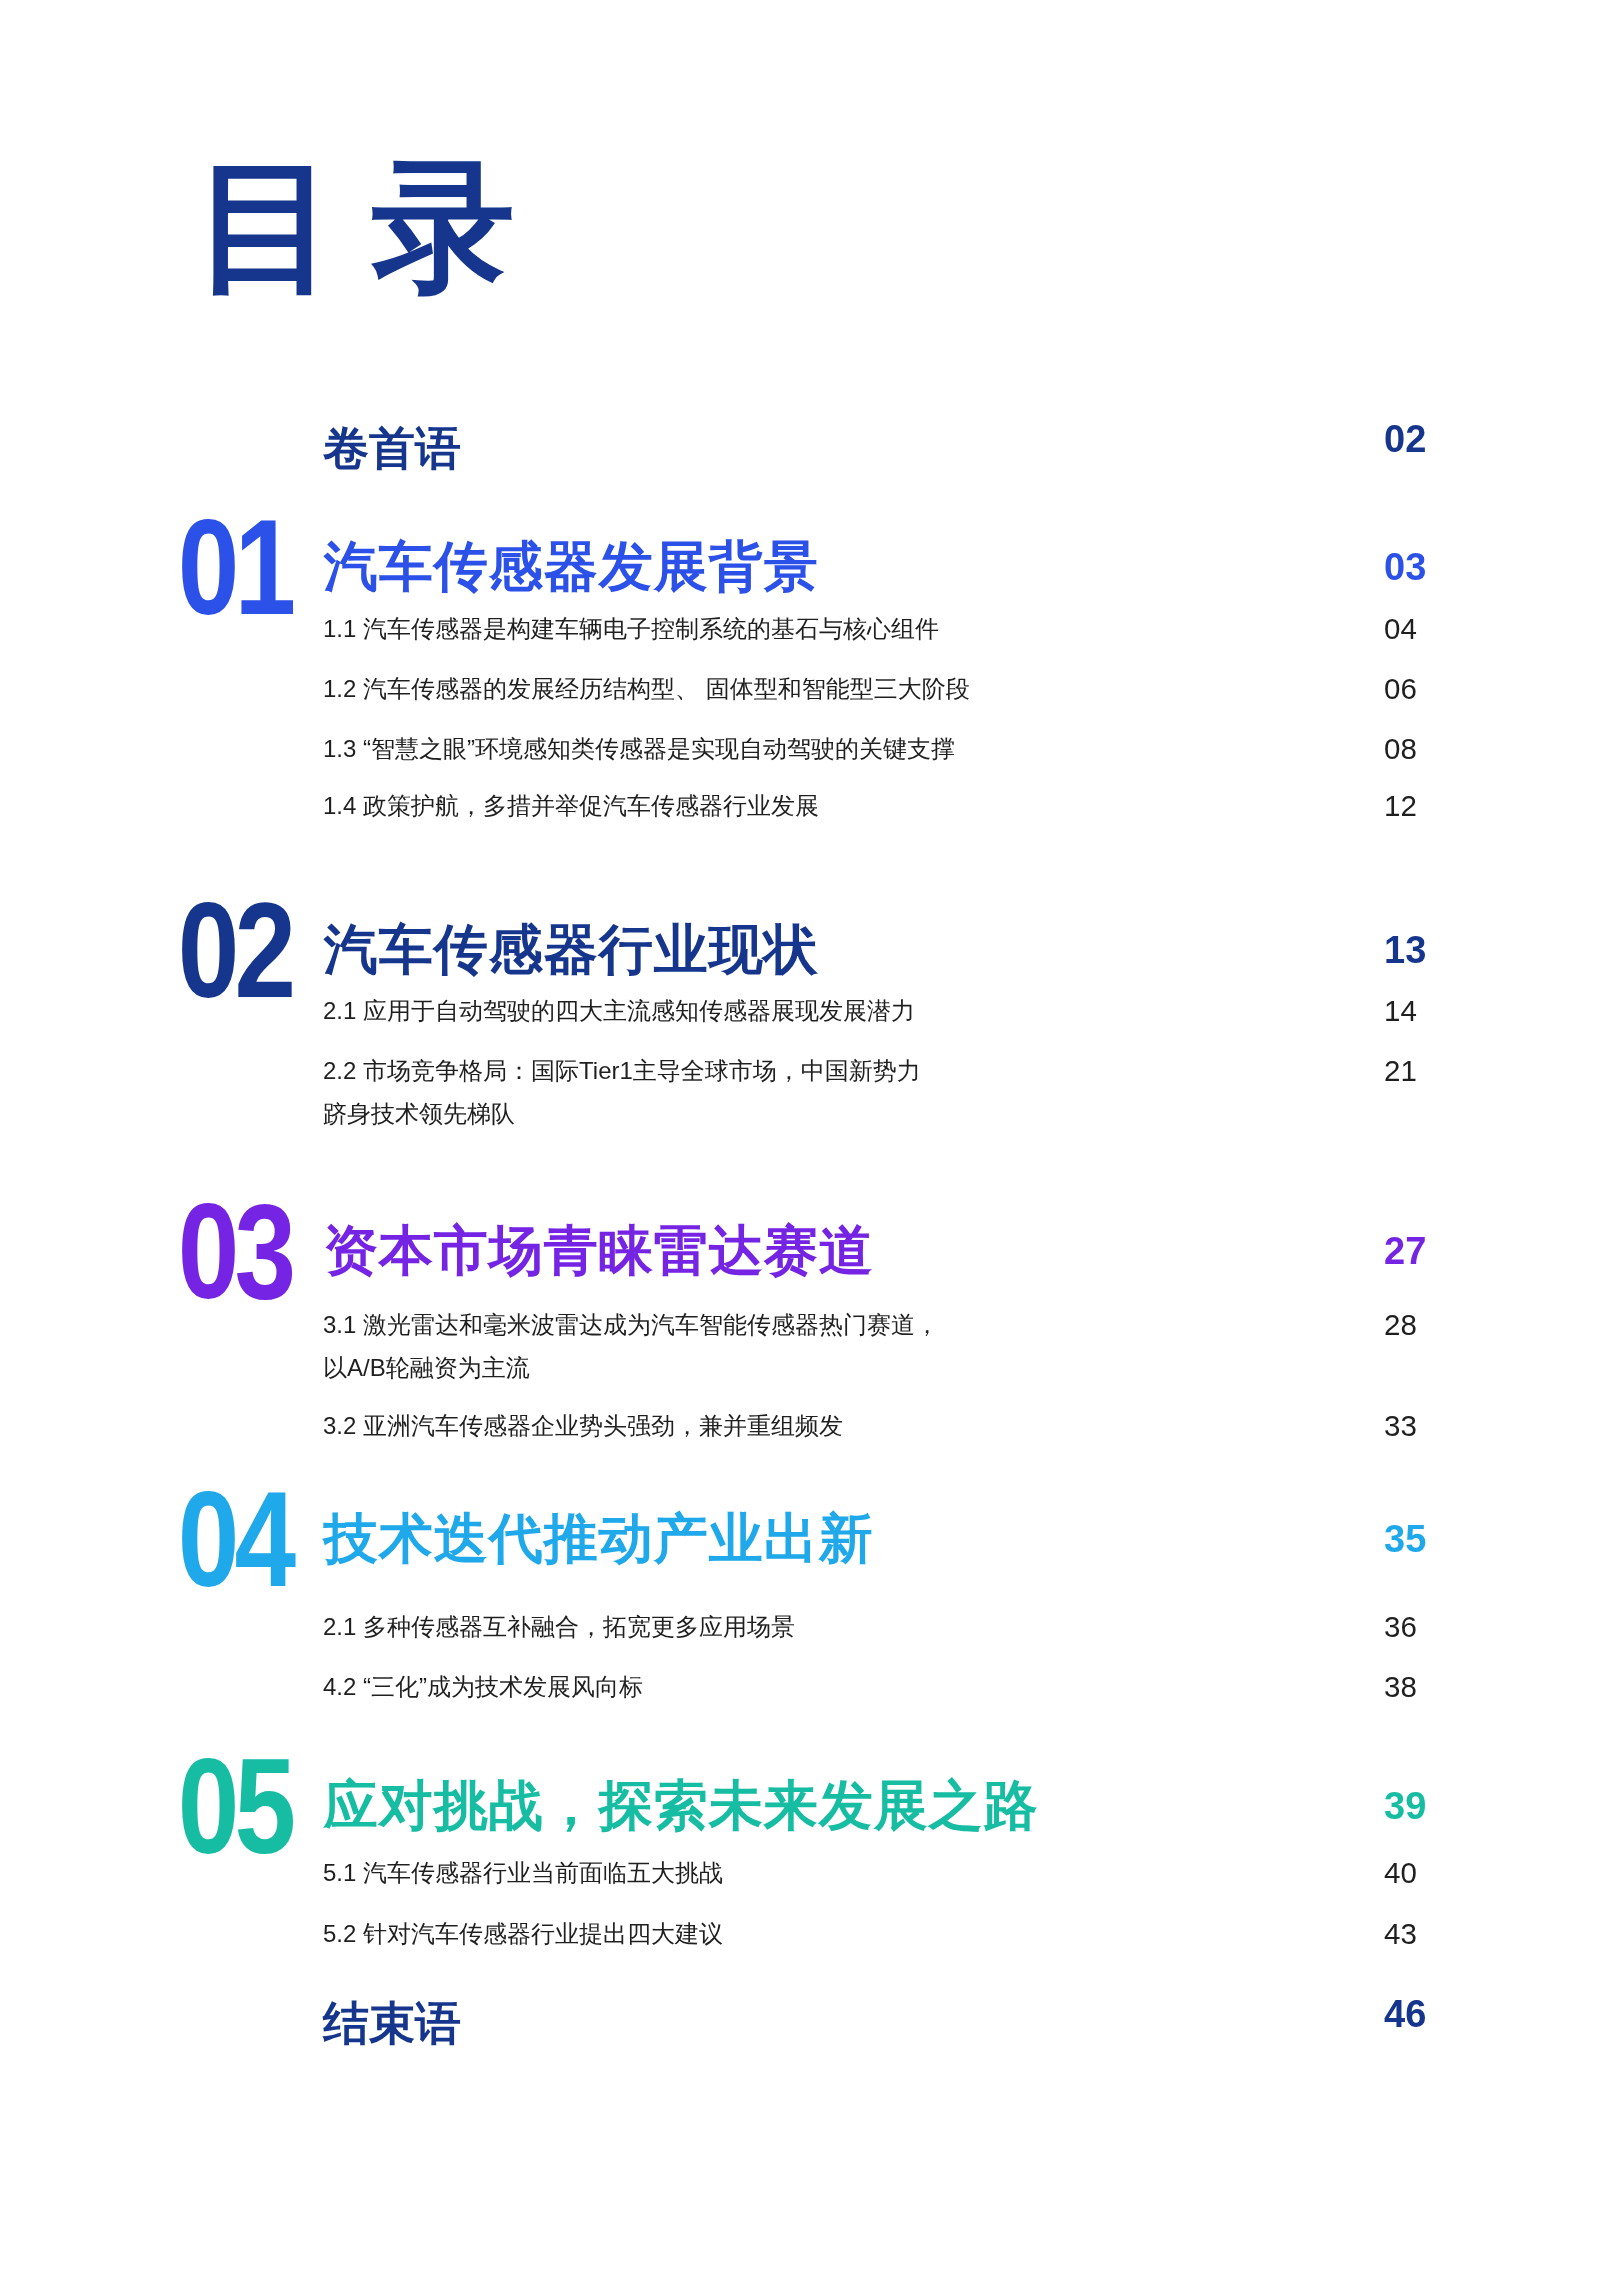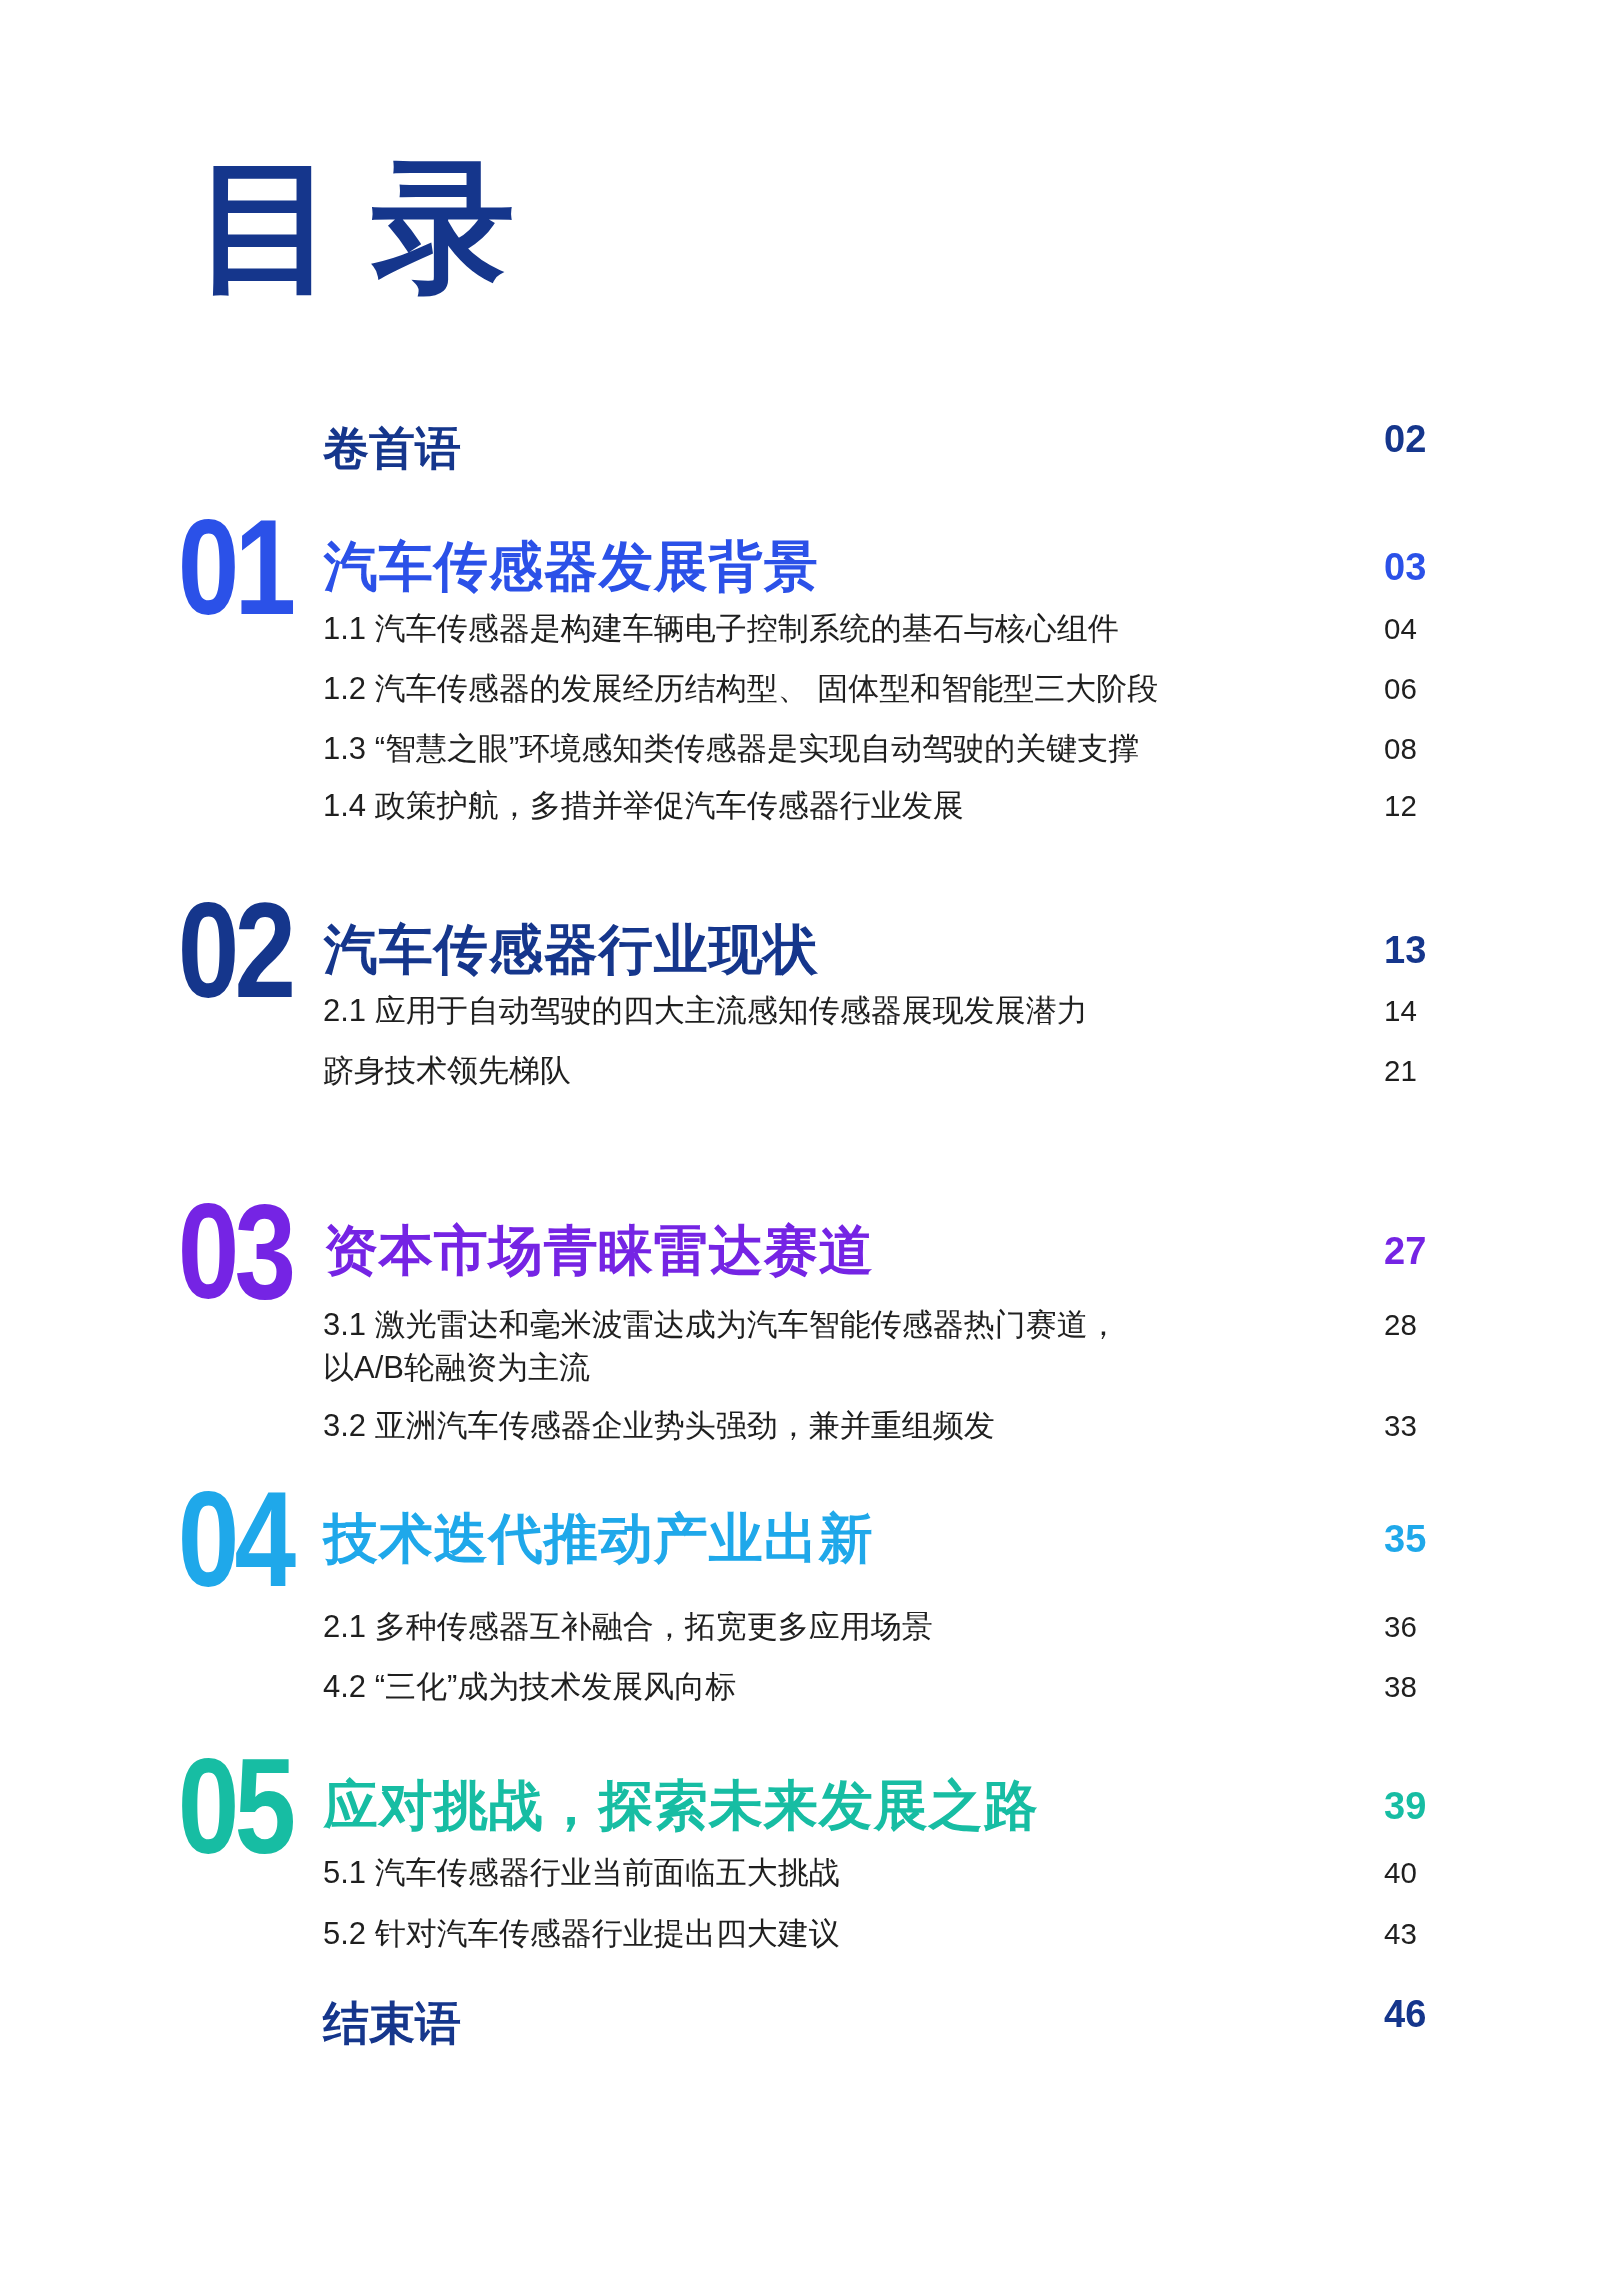--- a/index.html
+++ b/index.html
@@ -35,21 +35,21 @@
     font-size:38px;font-weight:700;
   }
   .sec0 .num,.sec0 .sec-title,.sec0 .sec-page{color:var(--sec0);}
   .sec1 .num,.sec1 .sec-title,.sec1 .sec-page{color:var(--sec1);}
   .sec2 .num,.sec2 .sec-title,.sec2 .sec-page{color:var(--sec2);}
   .sec3 .num,.sec3 .sec-title,.sec3 .sec-page{color:var(--sec3);}
   .sec4 .num,.sec4 .sec-title,.sec4 .sec-page{color:var(--sec4);}
 
   
   .item-row{position:absolute;left:0;width:100%;}
-  .item-text{margin-left:323px;width:1008px;font-size:31px;line-height:43px;color:var(--body);}
+  .item-text{margin-left:323px;width:1008px;font-size:24px;line-height:43px;color:var(--body);}
   .item-page{position:absolute;left:1384px;top:0;font-size:29.5px;line-height:43px;color:var(--body);}
 </style>
 </head>
 <body>
 
 <div class="page">
 
   <div class="toc-title">目录</div>
 
   <div class="row" style="top:418px">
@@ -83,20 +83,21 @@
     <span class="num">02</span>
     <span class="sec-title">汽车传感器行业现状</span>
     <span class="sec-page">13</span>
   </div>
   <div class="item-row" style="top:989px">
     <div class="item-text">2.1 应用于自动驾驶的四大主流感知传感器展现发展潜力</div>
     <span class="item-page">14</span>
   </div>
   <div class="item-row" style="top:1049px">
     <div class="item-text">
+      <div>2.2 市场竞争格局：国际Tier1主导全球市场，中国新势力</div>
       <div>跻身技术领先梯队</div>
     </div>
     <span class="item-page">21</span>
   </div>
 
   <div class="sec-header sec2" style="top:1189px">
     <span class="num">03</span>
     <span class="sec-title">资本市场青睐雷达赛道</span>
     <span class="sec-page">27</span>
   </div>

